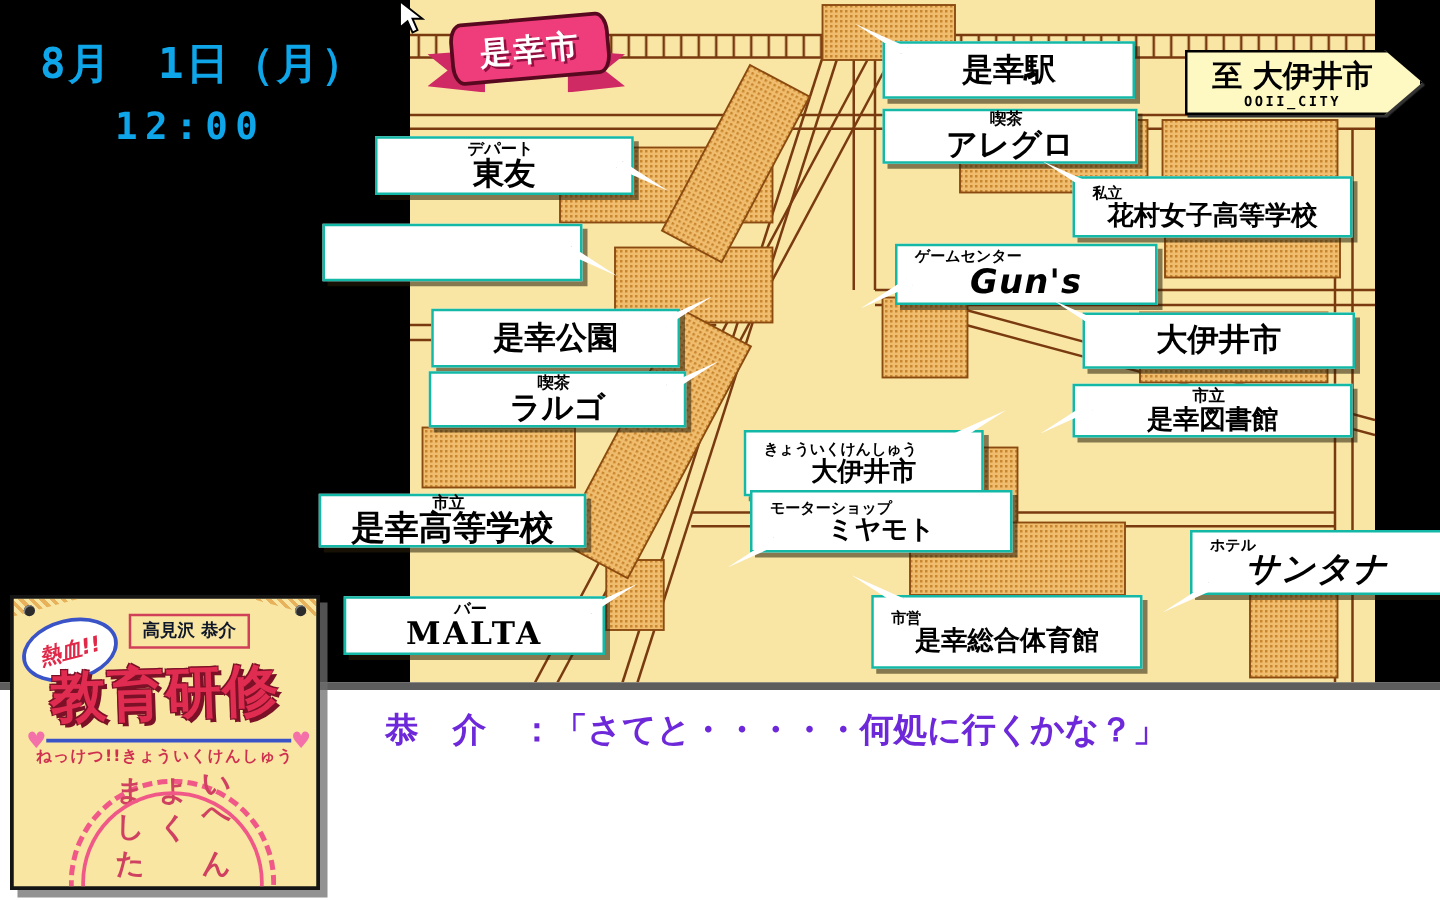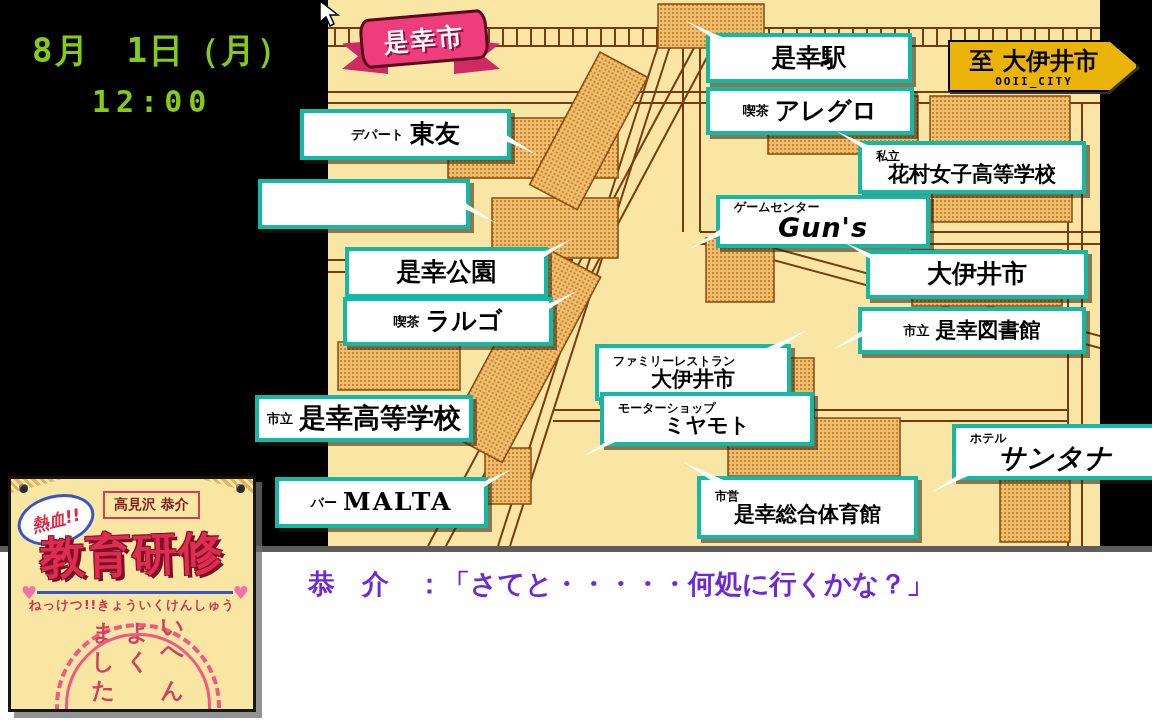--- a/index.html
+++ b/index.html
@@ -1,57 +1,57 @@
 <!DOCTYPE html>
 <html><head>
 <meta charset="utf-8">
 <style>
   html,body{margin:0;padding:0;background:#000;}
   #screen{position:relative;width:1152px;height:720px;background:#000;overflow:hidden;
           font-family:"DejaVu Sans",sans-serif;}
   
-  .clock{position:absolute;color:#84cc16;font-family:"DejaVu Sans Mono","DejaVu Sans",monospace;
+  .clock{position:absolute;color:#0ea5e9;font-family:"DejaVu Sans Mono","DejaVu Sans",monospace;
          font-weight:bold;white-space:pre;}
   #date{left:32px;top:28px;font-size:34px;letter-spacing:2px;}
   #time{left:92px;top:84px;font-size:30px;letter-spacing:6px;}
   
   #map{position:absolute;left:328px;top:0;width:772px;height:546px;background:#f9e6a4;}
   #map svg{position:absolute;left:0;top:0;}
   
   #banner{position:absolute;left:14px;top:12px;width:158px;height:66px;z-index:4;}
   .ribbon-tail{position:absolute;width:46px;height:34px;background:#cf2a64;}
   .rt-l{left:0;top:28px;clip-path:polygon(0 10%,100% 0,100% 100%,0 85%,35% 48%);}
   .rt-r{right:0;top:28px;clip-path:polygon(0 0,100% 10%,65% 48%,100% 85%,0 100%);}
   .ribbon-body{position:absolute;left:18px;top:2px;width:122px;height:44px;background:#ee3d7a;
         border:3px solid #58091f;border-radius:10px/16px;transform:rotate(-5deg);
         display:flex;align-items:center;justify-content:center;}
   .ribbon-body span{color:#fff;font-size:25px;font-weight:bold;letter-spacing:2px;
         text-shadow:2px 2px 0 #8f1040;}
   
-  .bubble{position:absolute;background:#fff;border:4px solid #14b8a6;z-index:5;
+  .bubble{position:absolute;background:#fff;border:2px solid #14b8a6;z-index:5;
         box-shadow:4px 4px 0 rgba(40,30,10,.55);display:flex;flex-direction:column;
         align-items:center;justify-content:center;line-height:1.05;text-align:center;
         color:#000;}
   .bname{font-size:25px;font-weight:bold;white-space:nowrap;}
   .bprefix{font-size:13px;font-weight:bold;margin-right:6px;white-space:nowrap;}
-  .inline-lab{display:flex;align-items:center;justify-content:center;}
+  .inline-lab{display:flex;align-items:center;justify-content:center;flex-direction:column;}
   .twoline .bprefix{display:block;margin:0;align-self:flex-start;padding-left:14px;font-size:12px;}
   .twoline .bname{font-size:21px;}
   .script .bname{font-style:italic;font-size:27px;letter-spacing:1px;}
   .serif .bname{font-family:"DejaVu Serif",serif;letter-spacing:2px;}
   .tail{position:absolute;width:42px;height:24px;background:#fff;z-index:-1;
         filter:drop-shadow(1px 1px 0 #000) drop-shadow(-1px -1px 0 #000);}
   .tail-ne{clip-path:polygon(0% 78%,12% 100%,100% 0%);}
   .tail-nw{clip-path:polygon(100% 78%,88% 100%,0% 0%);}
   .tail-se{clip-path:polygon(0% 22%,12% 0%,100% 100%);}
   .tail-sw{clip-path:polygon(88% 0%,100% 22%,0% 100%);}
   
   #sign{position:absolute;left:948px;top:40px;width:190px;height:52px;z-index:5;
         filter:drop-shadow(2px 2px 0 #333);}
-  #sign .plate{width:100%;height:100%;background:#eab308;
+  #sign .plate{width:100%;height:100%;background:#fef9c3;
         clip-path:polygon(0 0,84% 0,100% 50%,84% 100%,0 100%);
         display:flex;flex-direction:column;align-items:center;justify-content:center;
         padding-right:18px;box-sizing:border-box;border:2px solid #000;}
   #sign .main{font-size:24px;font-weight:bold;white-space:nowrap;}
   #sign .sub{font-size:11px;font-weight:bold;letter-spacing:2px;margin-top:-2px;
         font-family:"DejaVu Sans Mono",monospace;}
   
   #msgwin{position:absolute;left:0;top:546px;width:1152px;height:174px;background:#fff;
         border-top:6px solid #5d5d5d;box-sizing:border-box;}
   #dialogue{position:absolute;left:308px;top:14px;font-size:27px;font-weight:bold;
@@ -63,21 +63,21 @@
   .screw{position:absolute;top:5px;width:9px;height:9px;border-radius:50%;background:#2c2c2c;
         box-shadow:inset 1px 1px 0 #888;}
   .corner{position:absolute;top:0;width:52px;height:14px;
         background:repeating-linear-gradient(45deg,#e8b25c 0 3px,#f8e6a2 3px 6px);}
   .corner-l{left:0;clip-path:polygon(0 0,100% 0,0 100%);}
   .corner-r{right:0;clip-path:polygon(0 0,100% 0,100% 100%);}
   #burst{position:absolute;left:6px;top:16px;width:72px;height:44px;background:#fff;
         border:3px solid #3a54c8;border-radius:50%;transform:rotate(-14deg);
         display:flex;align-items:center;justify-content:center;}
   #burst span{color:#e02848;font-size:17px;font-weight:bold;font-style:italic;}
-  #author{position:absolute;left:92px;top:12px;border:2px solid #d04058;color:#7f1d1d;
+  #author{position:absolute;left:92px;top:12px;border:2px solid #d04058;color:#0f172a;
         background:#f8e6a2;font-size:14px;font-weight:bold;padding:3px 9px;white-space:nowrap;}
   #logo-title{position:absolute;left:0;top:46px;width:100%;text-align:center;
         font-size:45px;font-weight:bold;color:#e02c50;letter-spacing:1px;transform:rotate(-2deg);
         text-shadow:3px 3px 0 #7c1026,-1px -1px 0 #7c1026,1px -1px 0 #7c1026,-1px 1px 0 #7c1026;}
   #logo-line{position:absolute;left:26px;top:112px;width:196px;height:3px;background:#3a54c8;}
   #logo-line .heart{position:absolute;top:-9px;color:#f470a8;font-size:18px;}
   #logo-line .h-l{left:-16px;} #logo-line .h-r{right:-16px;}
   #logo-sub{position:absolute;left:0;top:118px;width:100%;text-align:center;color:#d03050;
         font-size:12.5px;font-weight:bold;letter-spacing:1px;}
   #stamp{position:absolute;left:44px;top:144px;width:158px;height:158px;border-radius:50%;
@@ -228,21 +228,21 @@
   <div class="bubble" style="left:858px;top:307px;width:220px;height:39px">
     <span class="tail tail-sw" style="left:-28px;top:14px"></span>
     <span class="inline-lab">
         <span class="bprefix">市立</span>
         <span class="bname" style="font-size:21px">是幸図書館</span>
       </span>
   </div>
 
   <div class="bubble twoline" style="left:595px;top:344px;width:188px;height:49px">
     <span class="tail tail-ne" style="right:-20px;top:-18px"></span>
-    <span class="bprefix">ファミリーレストラン</span>
+    <span class="bprefix">きょういくけんしゅう</span>
     <span class="bname">大伊井市</span>
   </div>
 
 
   <div class="bubble twoline" style="left:600px;top:392px;width:206px;height:46px">
     <span class="tail tail-sw" style="left:-20px;top:36px"></span>
     <span class="bprefix">モーターショップ</span>
     <span class="bname">ミヤモト</span>
   </div>
 

